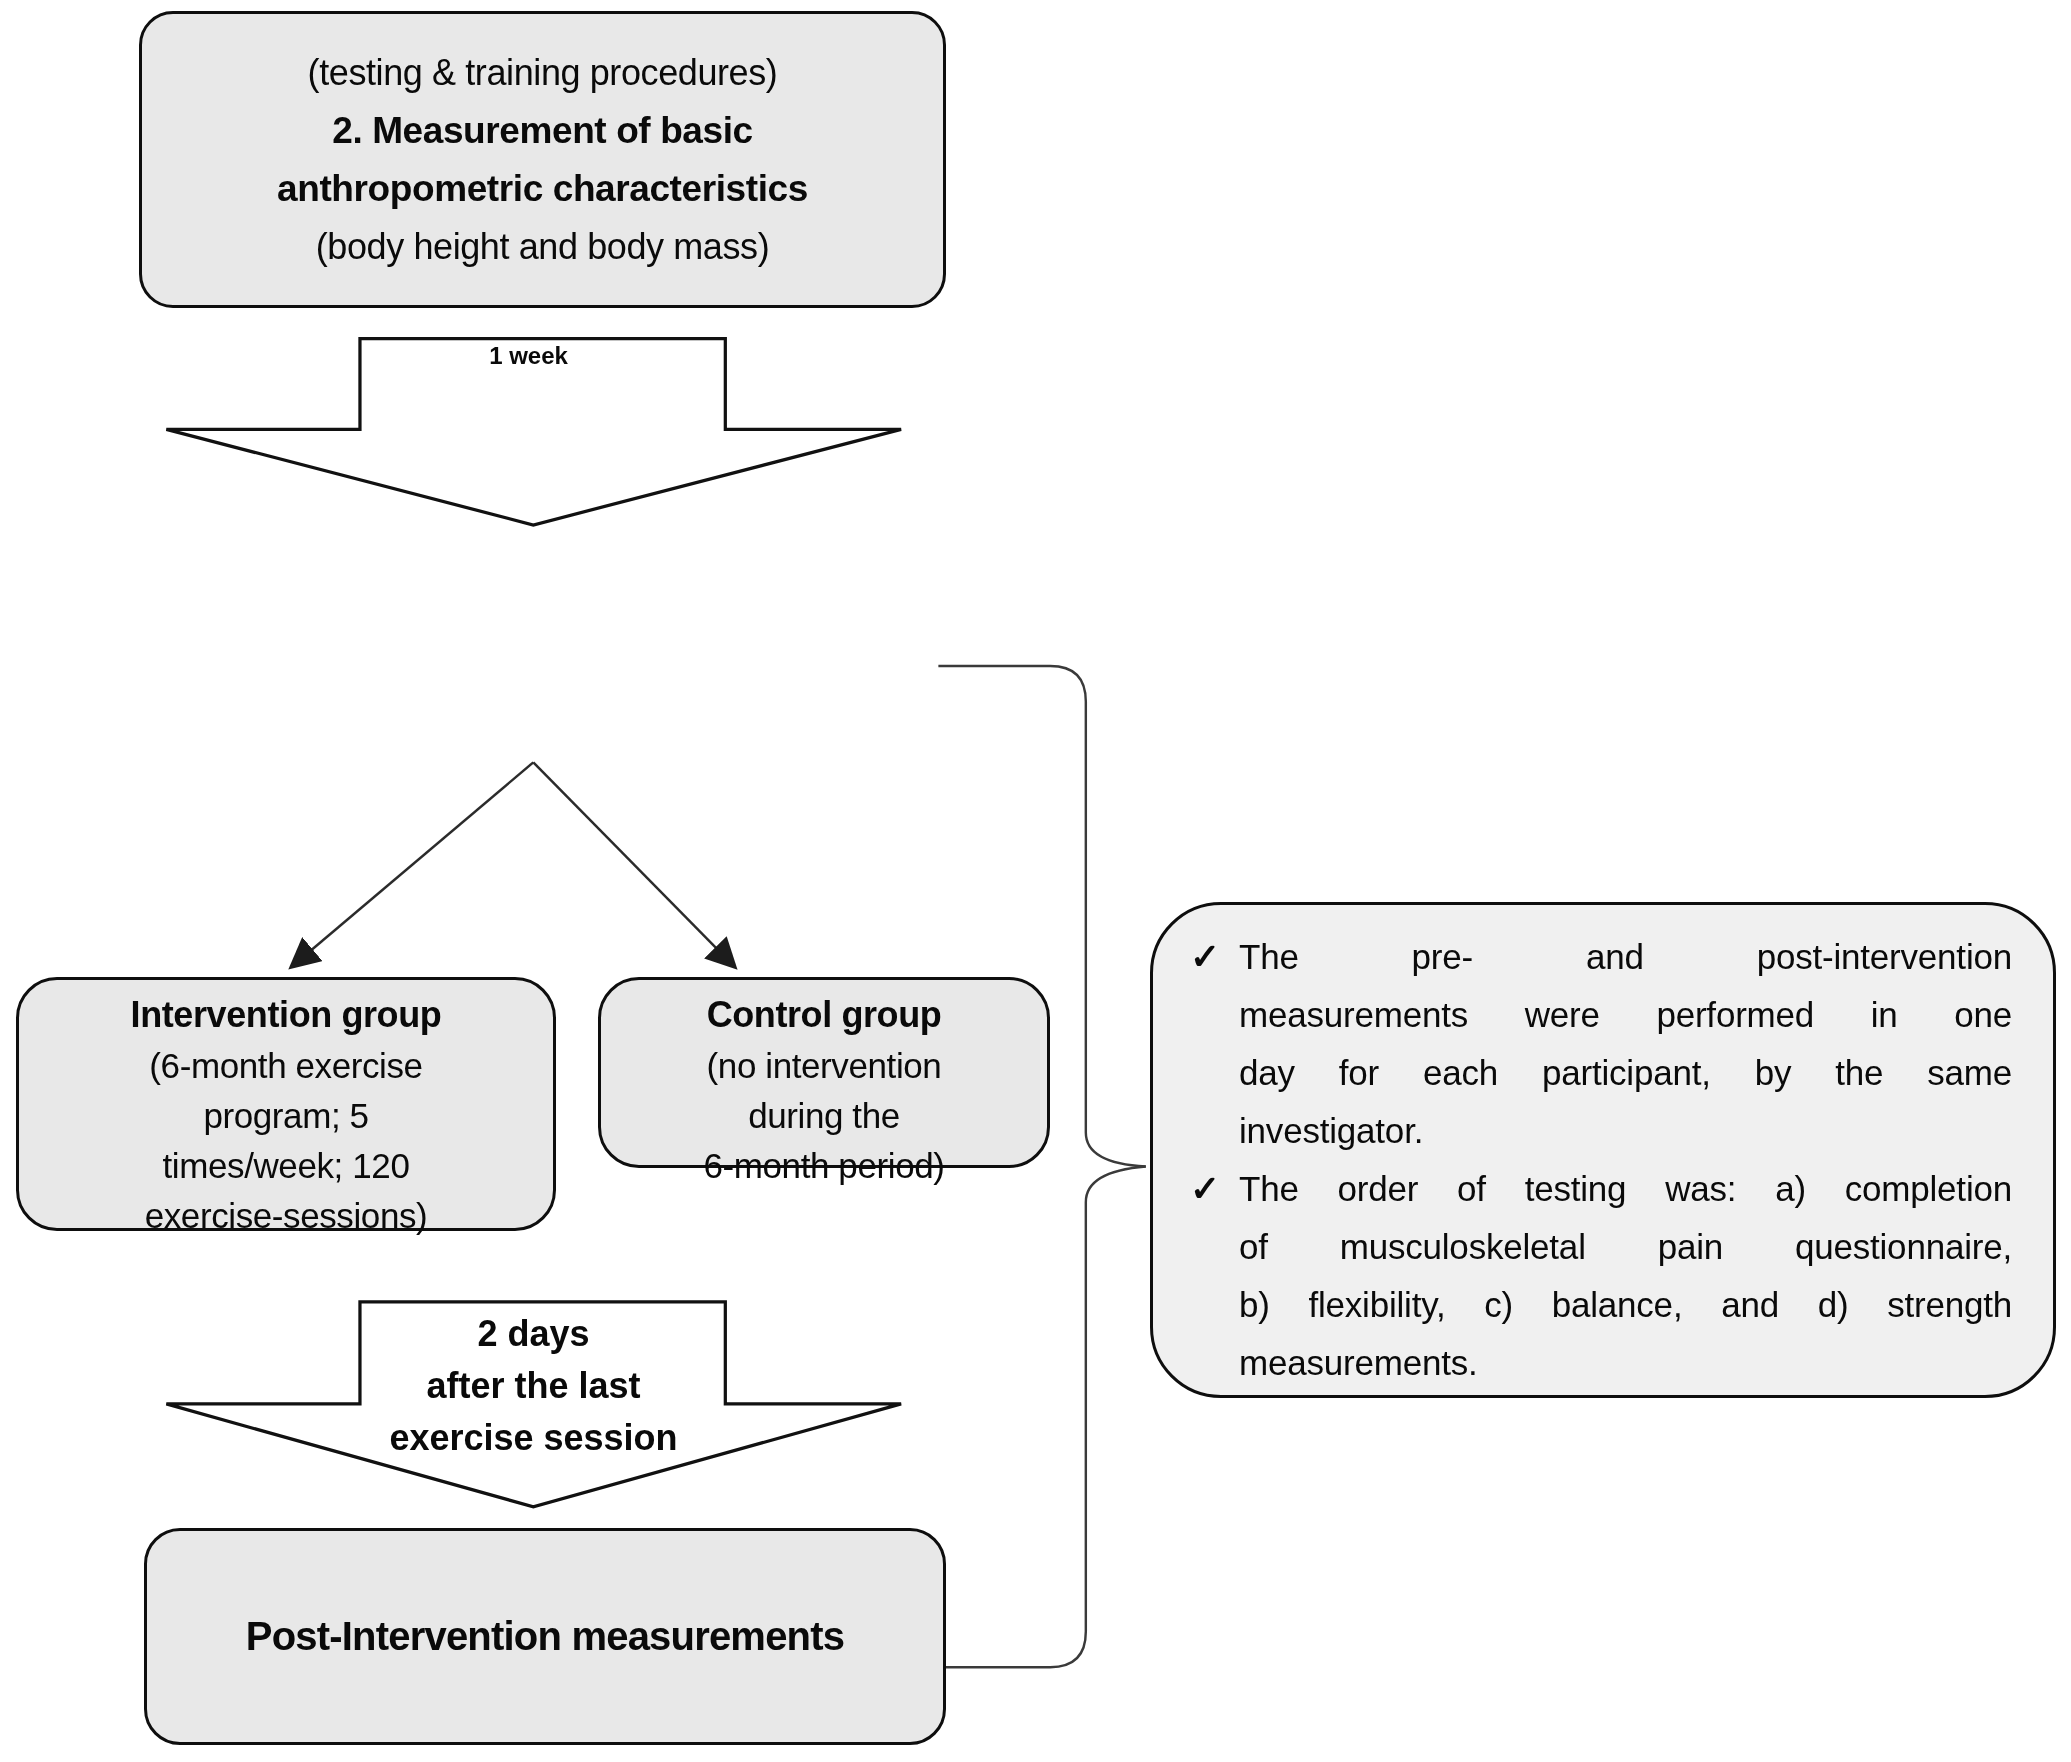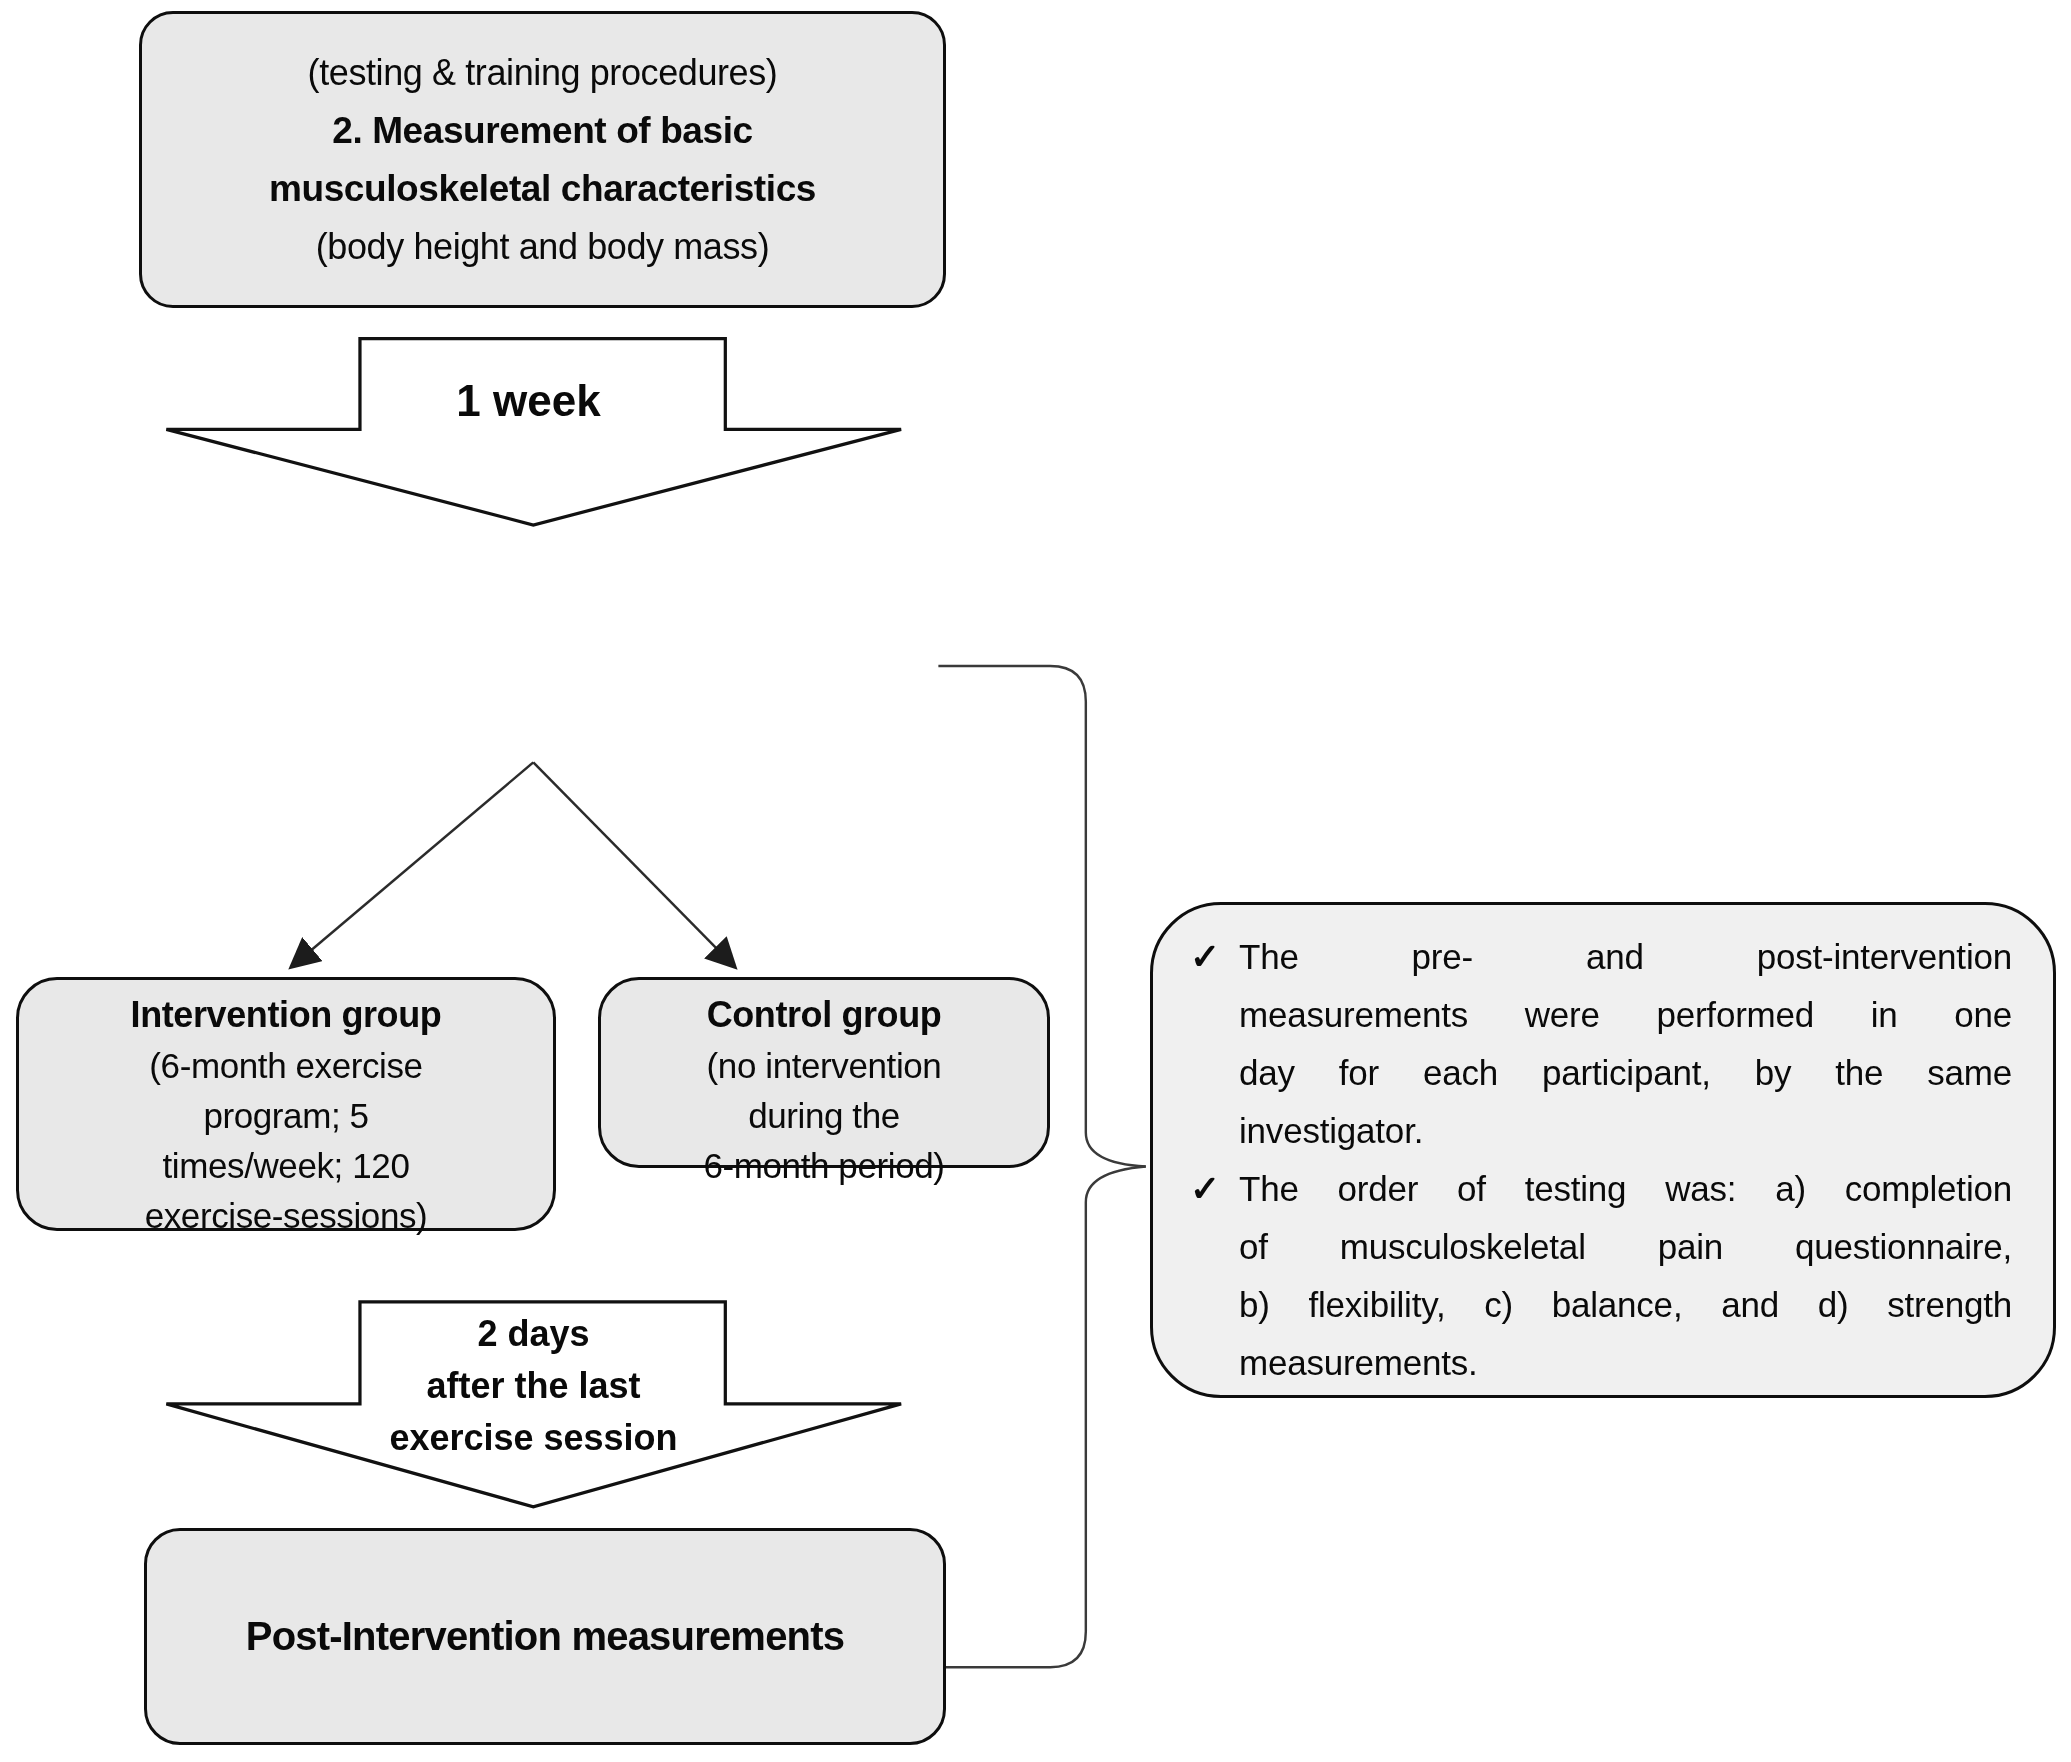--- a/index.html
+++ b/index.html
@@ -32,21 +32,21 @@
   .box-intervention{left:16px;top:977px;width:540px;height:254px;}
   .box-control{left:598px;top:977px;width:452px;height:191px;}
   .box-group .ln{font-size:35px;line-height:50px;letter-spacing:-0.4px;}
   .box-group .ln.b{font-weight:bold;font-size:36px;line-height:53px;}
 
   
   .arrow-label{
     position:absolute;display:flex;flex-direction:column;align-items:center;
     font-weight:bold;text-align:center;
   }
-  .label-week{left:360px;top:342px;width:337px;height:84px;justify-content:flex-end;font-size:44px;}
+  .label-week{left:360px;top:342px;width:337px;height:84px;justify-content:flex-start;font-size:24px;}
   .label-days{left:274px;top:1308px;width:519px;}
   .label-days .ln{font-size:36px;line-height:52px;}
 
   
   .callout{
     position:absolute;box-sizing:border-box;
     left:1150px;top:902px;width:906px;height:496px;
     background:#f0f0f0;border:3.2px solid #0e0e0e;border-radius:71px;
     padding:23px 41px 0 37px;
   }
@@ -77,21 +77,21 @@
     <path d="M658 941 L360 1193" fill="none" stroke="#2b2b2b" stroke-width="3" marker-end="url(#ah)"></path>
     <path d="M658 941 L906 1193" fill="none" stroke="#2b2b2b" stroke-width="3" marker-end="url(#ah)"></path>
 
     <path d="M1158 822 H1296 Q1340 822 1340 866 V1398 Q1340 1436 1414 1440" fill="none" stroke="#3a3a3a" stroke-width="3"></path>
     <path d="M1414 1440 Q1340 1446 1340 1484 V2014 Q1340 2058 1296 2058 H1166" fill="none" stroke="#3a3a3a" stroke-width="3"></path>
   </svg>
 
   <div class="fbox box-familiarization">
     <div class="ln">(testing &amp; training procedures)</div>
     <div class="ln b">2. Measurement of basic</div>
-    <div class="ln b">musculoskeletal characteristics</div>
+    <div class="ln b">anthropometric characteristics</div>
     <div class="ln">(body height and body mass)</div>
   </div>
 
   <div class="arrow-label label-week">
     <div>1 week</div>
   </div>
 
 
   <div class="fbox box-group box-intervention">
     <div class="ln b">Intervention group</div>

